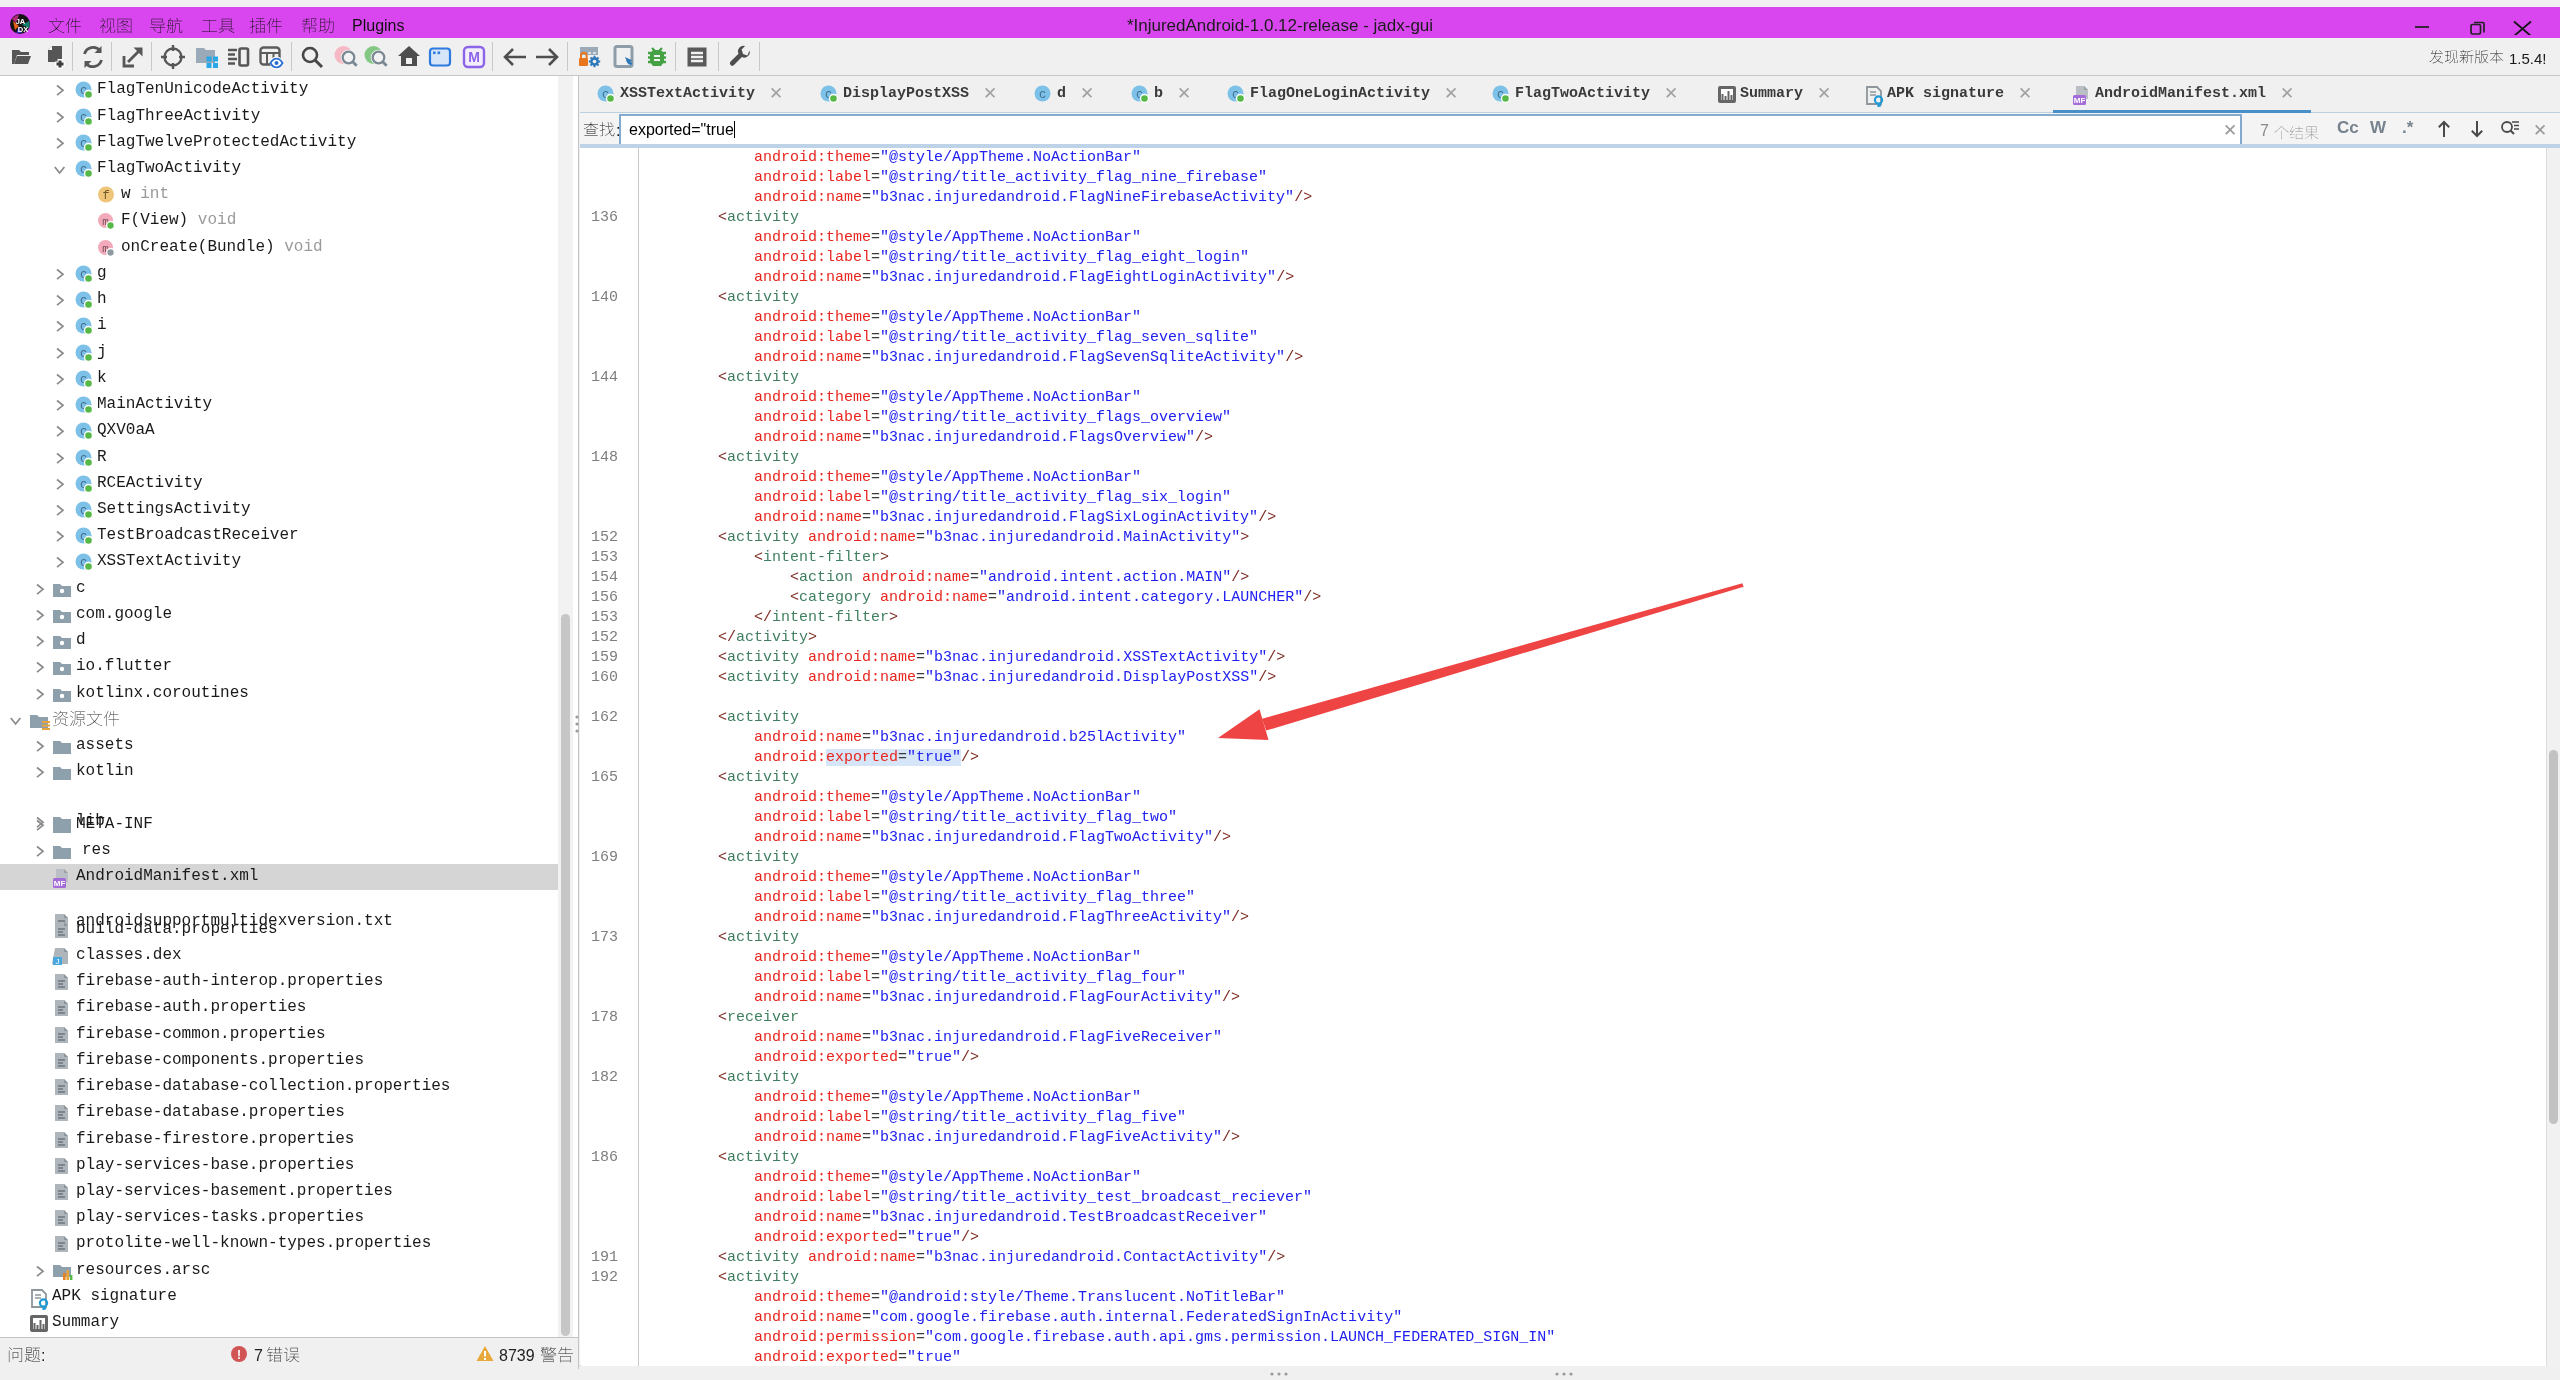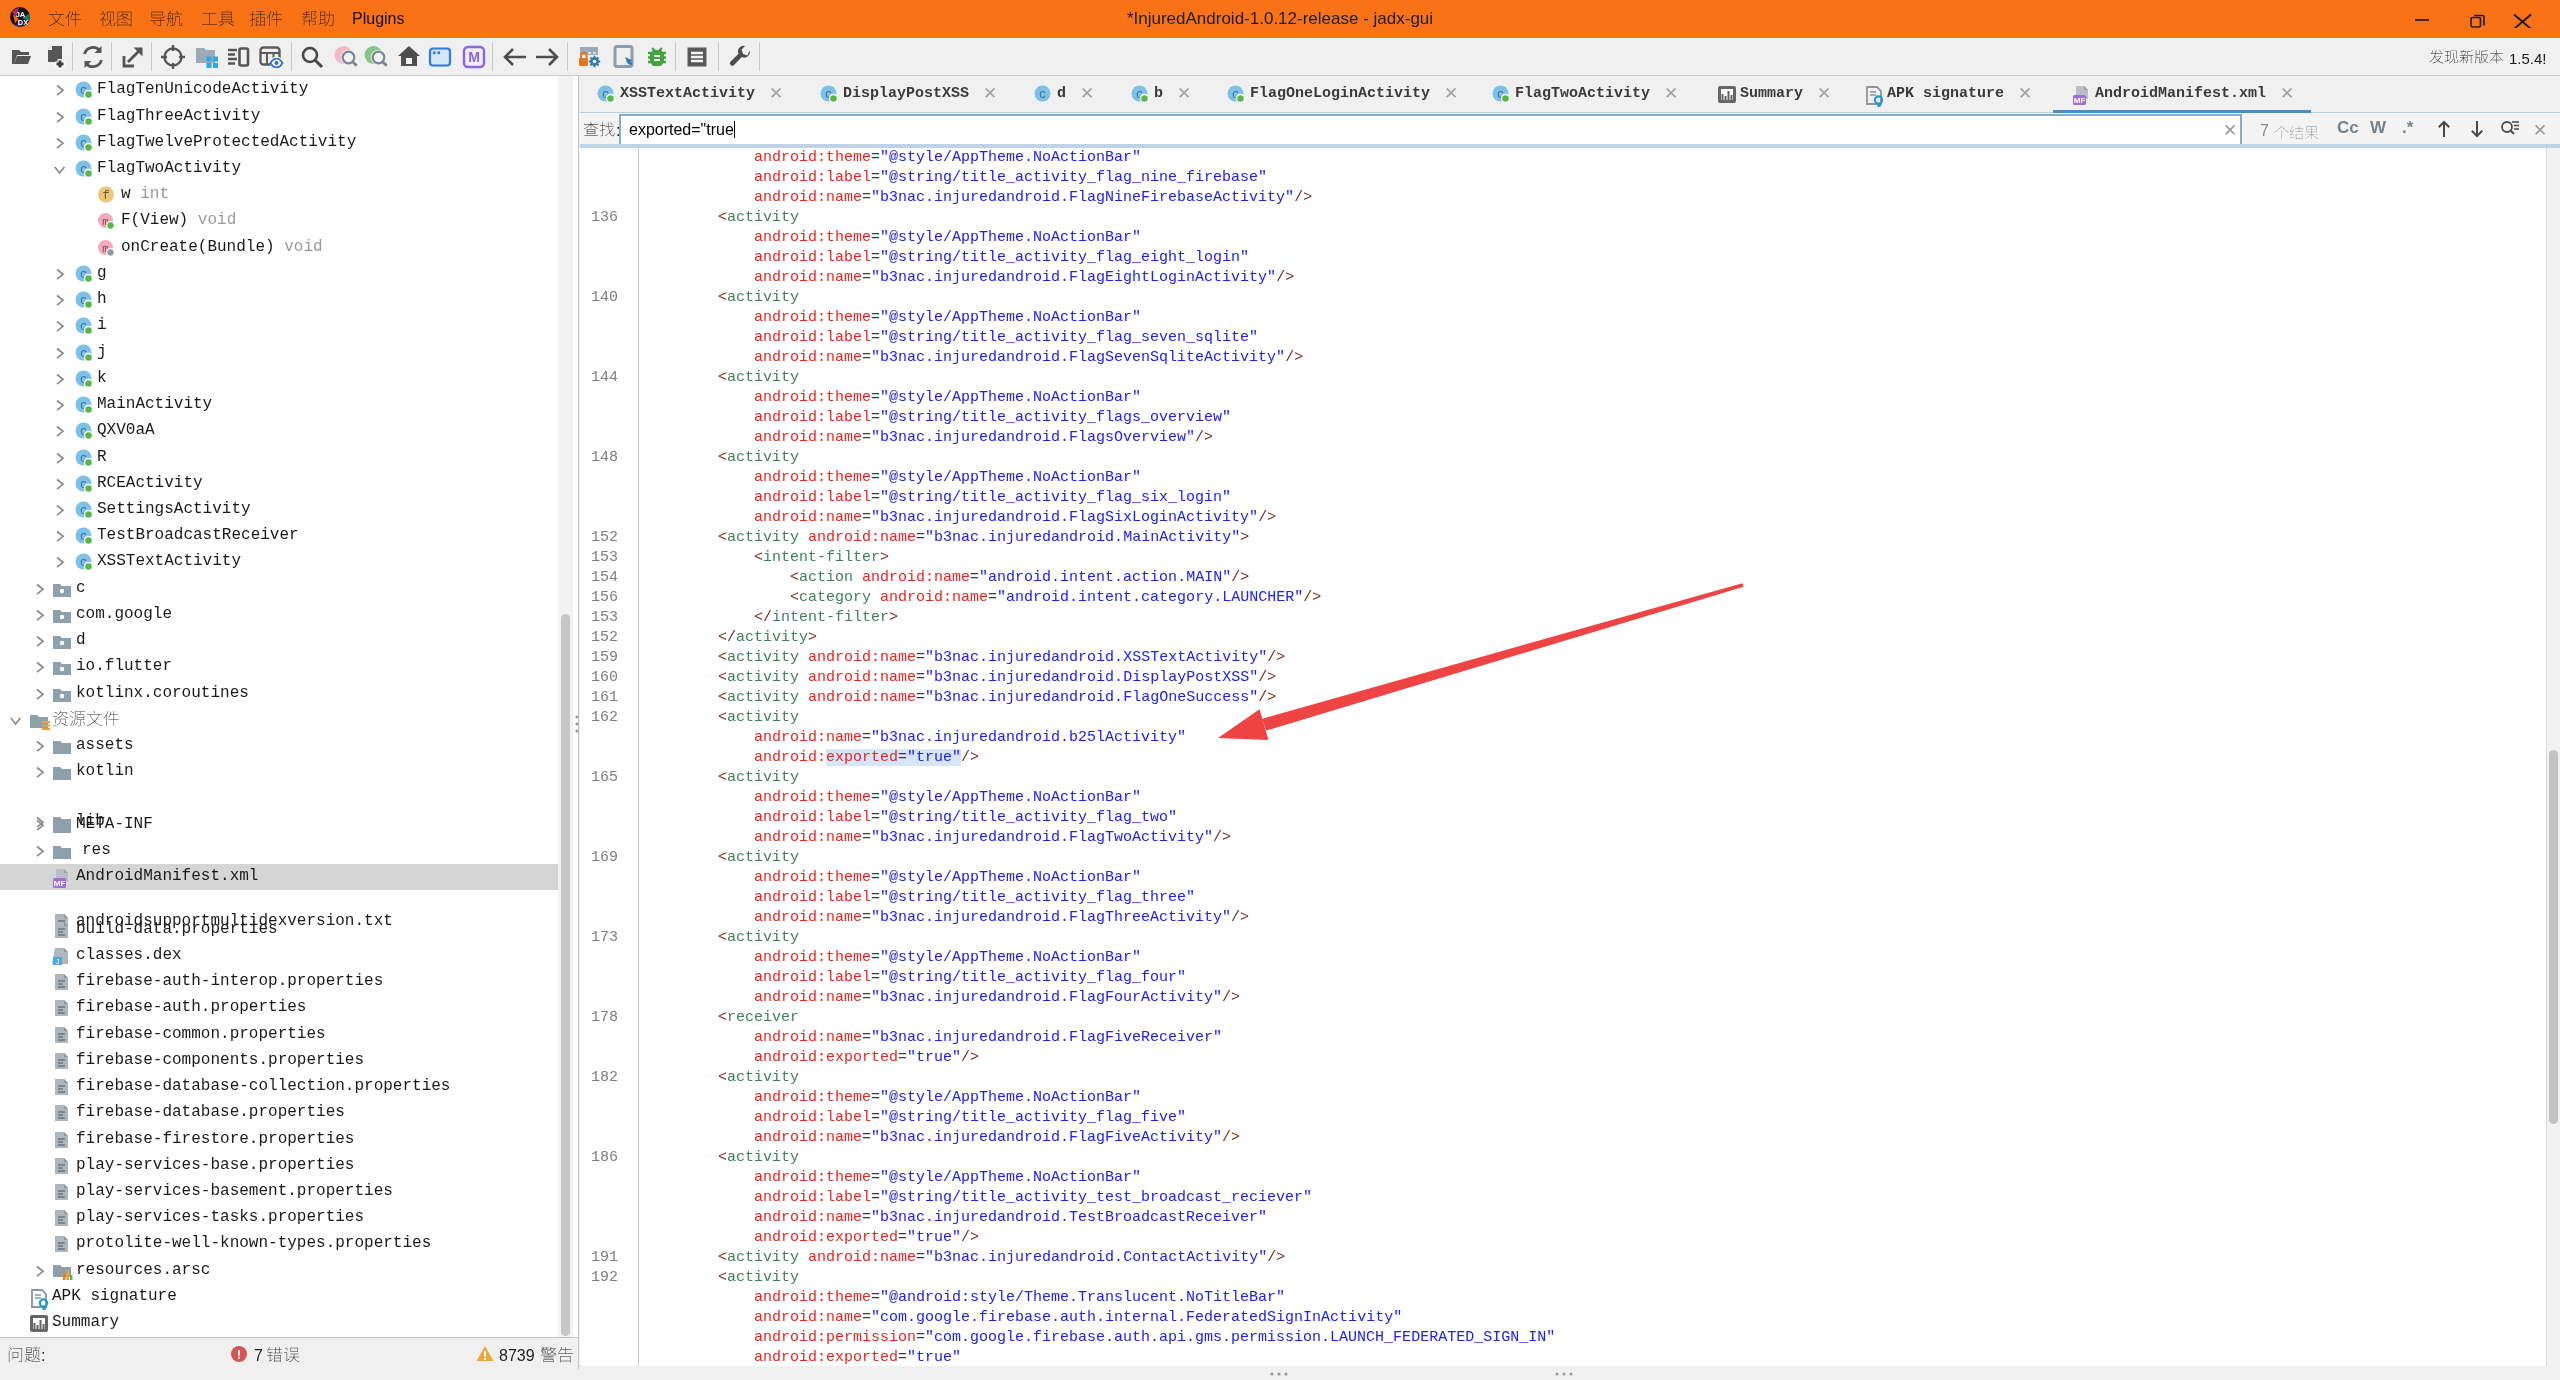--- a/index.html
+++ b/index.html
@@ -1,18 +1,18 @@
 <!DOCTYPE html>
 <html><head><meta charset="utf-8"><style>
 *{margin:0;padding:0;box-sizing:border-box}
 html,body{width:2560px;height:1380px;overflow:hidden}
 body{font-family:"Liberation Sans",sans-serif;background:#f0f0f0;position:relative}
 .abs{position:absolute}
 
-#titlebar{position:absolute;left:0;top:0;width:2560px;height:38px;background:#f97316}
+#titlebar{position:absolute;left:0;top:7px;width:2560px;height:38px;background:#d946ef}
 .menuitem{position:absolute;top:10px;font-size:16px;color:#111}
 #wintitle{position:absolute;top:9px;left:0;width:2560px;text-align:center;font-size:17px;color:#1c1c1c}
 
 #toolbar{position:absolute;left:0;top:38px;width:2560px;height:38px;background:#f0f0f0;border-bottom:1px solid #c6c6c6}
 .tbsep{position:absolute;top:4px;width:1px;height:29px;background:#c9c9c9}
 
 #tree{position:absolute;left:0;top:76px;width:579px;height:1261px;background:#fff;border-right:1px solid #c3c3c3;overflow:hidden}
 .trow{position:absolute;left:0;width:579px;height:26px;font-family:"Liberation Mono",monospace;font-size:16px;color:#1a1a1a;white-space:pre}
 .trow .lbl{position:absolute;top:3px}
 .trow .typ{color:#9a9a9a}
@@ -756,21 +756,20 @@
 <div class="cl" style="top:340px"><span class="ct" style="padding-left:108px"><span class="a">android:label</span><span class="e">=</span><span class="v">"@string/title_activity_flag_six_login"</span></span></div>
 <div class="cl" style="top:360px"><span class="ct" style="padding-left:108px"><span class="a">android:name</span><span class="e">=</span><span class="v">"b3nac.injuredandroid.FlagSixLoginActivity"</span><span class="b">/&gt;</span></span></div>
 <div class="cl" style="top:380px"><span class="ln">152</span><span class="ct" style="padding-left:72px"><span class="b">&lt;</span><span class="t">activity</span> <span class="a">android:name</span><span class="e">=</span><span class="v">"b3nac.injuredandroid.MainActivity"</span><span class="b">&gt;</span></span></div>
 <div class="cl" style="top:400px"><span class="ln">153</span><span class="ct" style="padding-left:108px"><span class="b">&lt;</span><span class="t">intent-filter</span><span class="b">&gt;</span></span></div>
 <div class="cl" style="top:420px"><span class="ln">154</span><span class="ct" style="padding-left:144px"><span class="b">&lt;</span><span class="t">action</span> <span class="a">android:name</span><span class="e">=</span><span class="v">"android.intent.action.MAIN"</span><span class="b">/&gt;</span></span></div>
 <div class="cl" style="top:440px"><span class="ln">156</span><span class="ct" style="padding-left:144px"><span class="b">&lt;</span><span class="t">category</span> <span class="a">android:name</span><span class="e">=</span><span class="v">"android.intent.category.LAUNCHER"</span><span class="b">/&gt;</span></span></div>
 <div class="cl" style="top:460px"><span class="ln">153</span><span class="ct" style="padding-left:108px"><span class="b">&lt;/</span><span class="t">intent-filter</span><span class="b">&gt;</span></span></div>
 <div class="cl" style="top:480px"><span class="ln">152</span><span class="ct" style="padding-left:72px"><span class="b">&lt;/</span><span class="t">activity</span><span class="b">&gt;</span></span></div>
 <div class="cl" style="top:500px"><span class="ln">159</span><span class="ct" style="padding-left:72px"><span class="b">&lt;</span><span class="t">activity</span> <span class="a">android:name</span><span class="e">=</span><span class="v">"b3nac.injuredandroid.XSSTextActivity"</span><span class="b">/&gt;</span></span></div>
 <div class="cl" style="top:520px"><span class="ln">160</span><span class="ct" style="padding-left:72px"><span class="b">&lt;</span><span class="t">activity</span> <span class="a">android:name</span><span class="e">=</span><span class="v">"b3nac.injuredandroid.DisplayPostXSS"</span><span class="b">/&gt;</span></span></div>
-<div class="cl" style="top:540px"><span class="ln">161</span><span class="ct" style="padding-left:72px"><span class="b">&lt;</span><span class="t">activity</span> <span class="a">android:name</span><span class="e">=</span><span class="v">"b3nac.injuredandroid.FlagOneSuccess"</span><span class="b">/&gt;</span></span></div>
 <div class="cl" style="top:560px"><span class="ln">162</span><span class="ct" style="padding-left:72px"><span class="b">&lt;</span><span class="t">activity</span></span></div>
 <div class="cl" style="top:580px"><span class="ct" style="padding-left:108px"><span class="a">android:name</span><span class="e">=</span><span class="v">"b3nac.injuredandroid.b25lActivity"</span></span></div>
 <div class="cl" style="top:600px"><span class="ct" style="padding-left:108px"><span class="a">android:</span><span class="hl"><span class="a">exported</span><span class="e">=</span><span class="v">"true"</span></span><span class="b">/&gt;</span></span></div>
 <div class="cl" style="top:620px"><span class="ln">165</span><span class="ct" style="padding-left:72px"><span class="b">&lt;</span><span class="t">activity</span></span></div>
 <div class="cl" style="top:640px"><span class="ct" style="padding-left:108px"><span class="a">android:theme</span><span class="e">=</span><span class="v">"@style/AppTheme.NoActionBar"</span></span></div>
 <div class="cl" style="top:660px"><span class="ct" style="padding-left:108px"><span class="a">android:label</span><span class="e">=</span><span class="v">"@string/title_activity_flag_two"</span></span></div>
 <div class="cl" style="top:680px"><span class="ct" style="padding-left:108px"><span class="a">android:name</span><span class="e">=</span><span class="v">"b3nac.injuredandroid.FlagTwoActivity"</span><span class="b">/&gt;</span></span></div>
 <div class="cl" style="top:700px"><span class="ln">169</span><span class="ct" style="padding-left:72px"><span class="b">&lt;</span><span class="t">activity</span></span></div>
 <div class="cl" style="top:720px"><span class="ct" style="padding-left:108px"><span class="a">android:theme</span><span class="e">=</span><span class="v">"@style/AppTheme.NoActionBar"</span></span></div>
 <div class="cl" style="top:740px"><span class="ct" style="padding-left:108px"><span class="a">android:label</span><span class="e">=</span><span class="v">"@string/title_activity_flag_three"</span></span></div>

